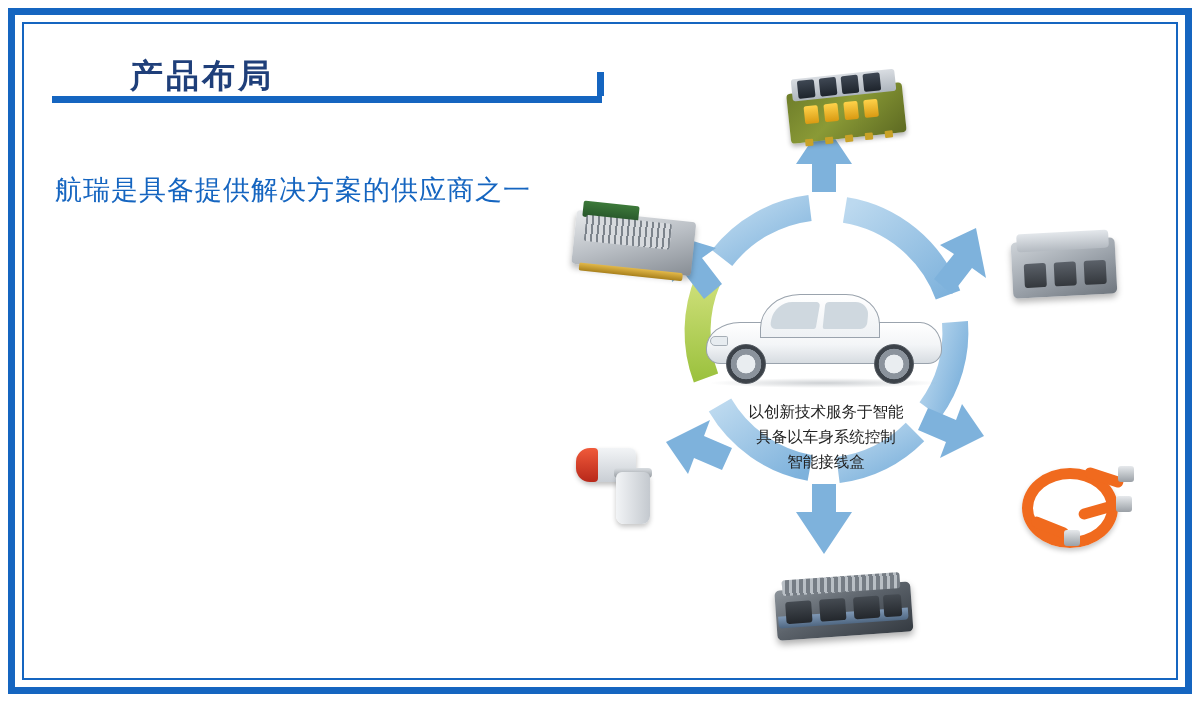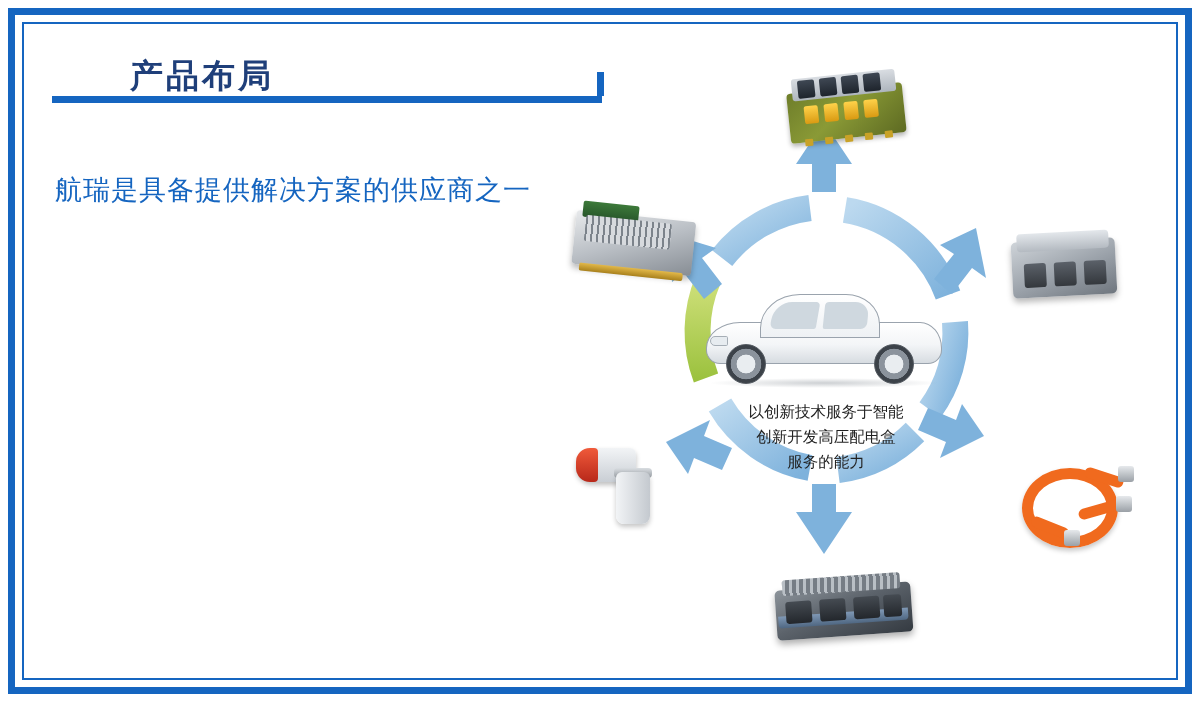--- a/index.html
+++ b/index.html
@@ -434,22 +434,22 @@
       <div class="car-cabin"></div>
       <div class="car-window-f"></div>
       <div class="car-window-r"></div>
       <div class="car-lightA"></div>
       <div class="wheel front"></div>
       <div class="wheel rear"></div>
     </div>
 
     <div class="center-caption">
       <div>以创新技术服务于智能</div>
-      <div>创新开发高压配电盒</div>
-      <div>服务的能力</div>
+      <div>具备以车身系统控制</div>
+      <div>智能接线盒</div>
     </div>
 
     <div class="prod p-pcb">
       <div class="pcb-base"></div>
       <div class="pcb-top"></div>
       <div class="pcb-relay" style="left:12px"></div>
       <div class="pcb-relay" style="left:34px"></div>
       <div class="pcb-relay" style="left:56px"></div>
       <div class="pcb-relay" style="left:78px"></div>
       <div class="pcb-fuse" style="left:16px"></div>

